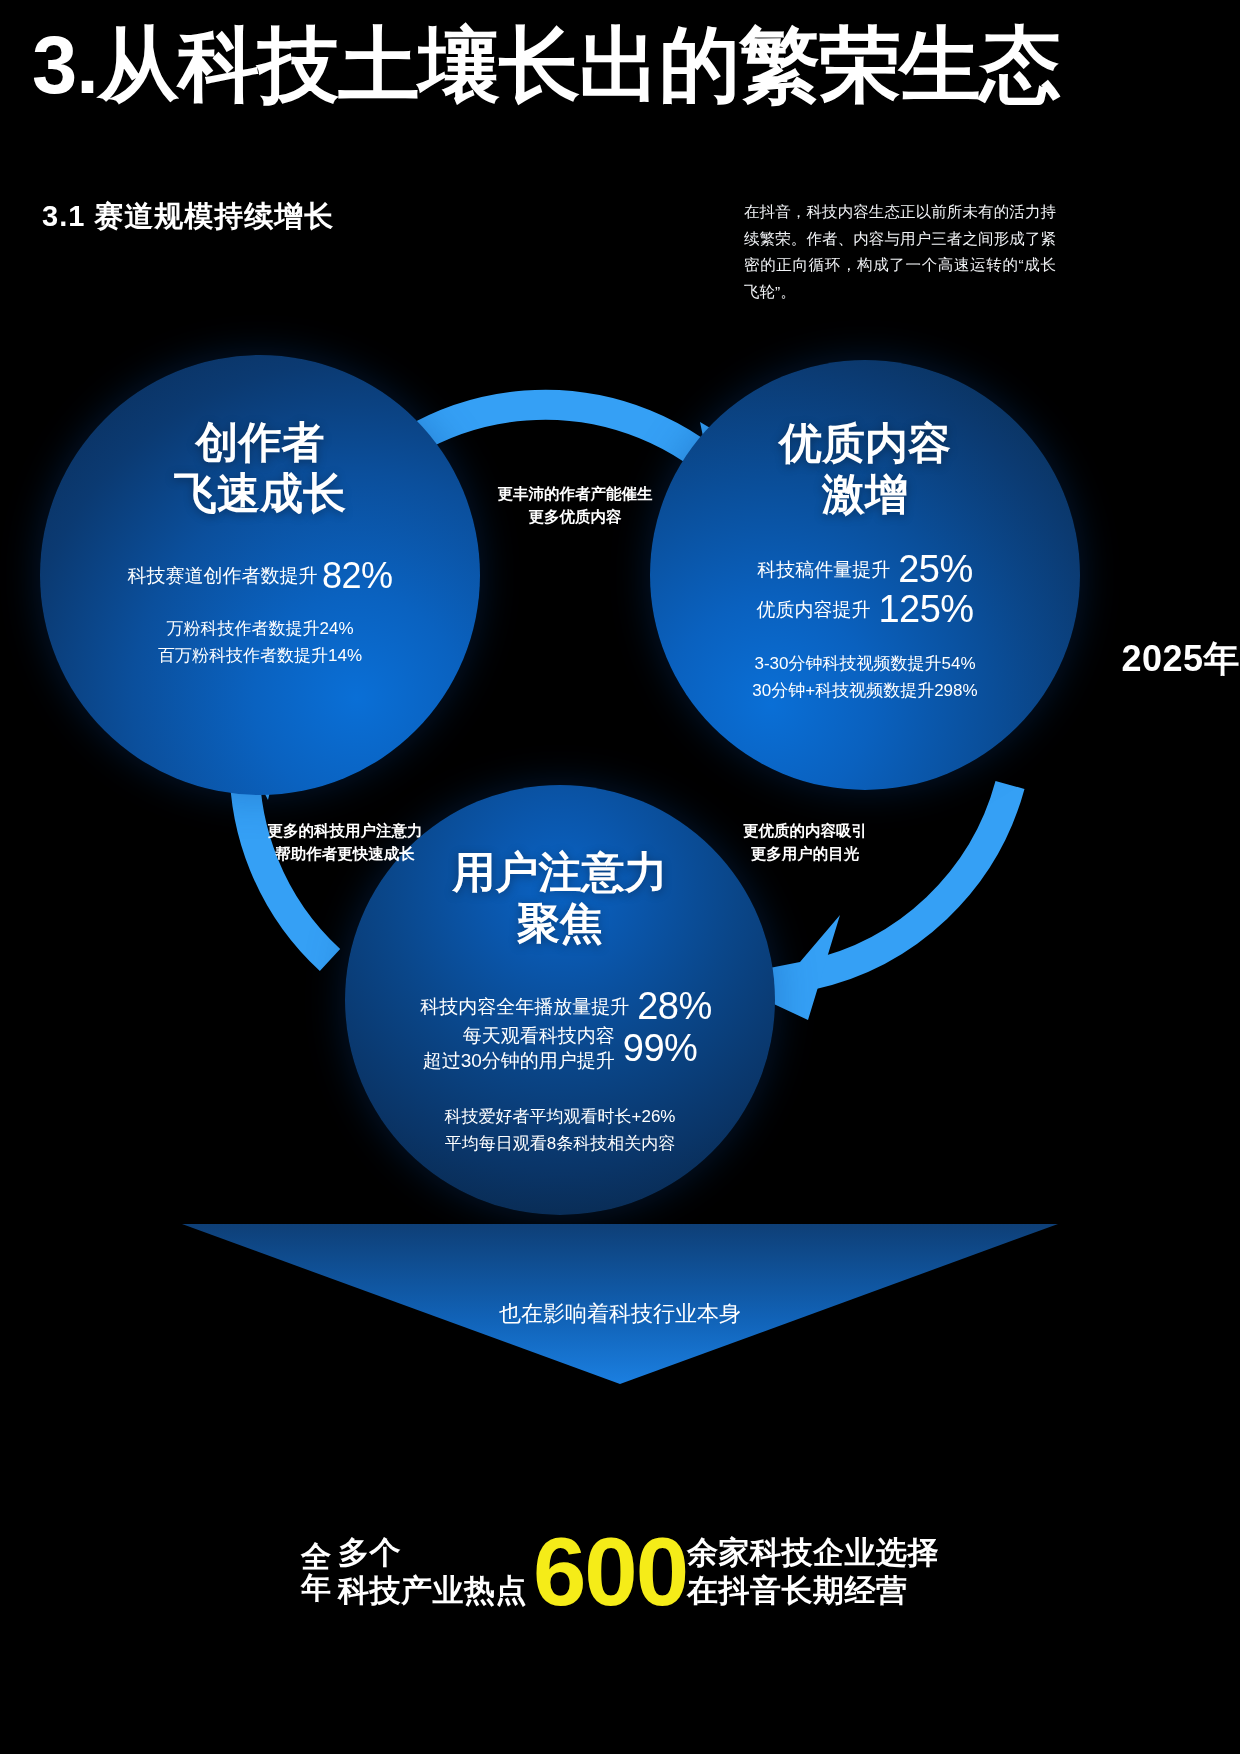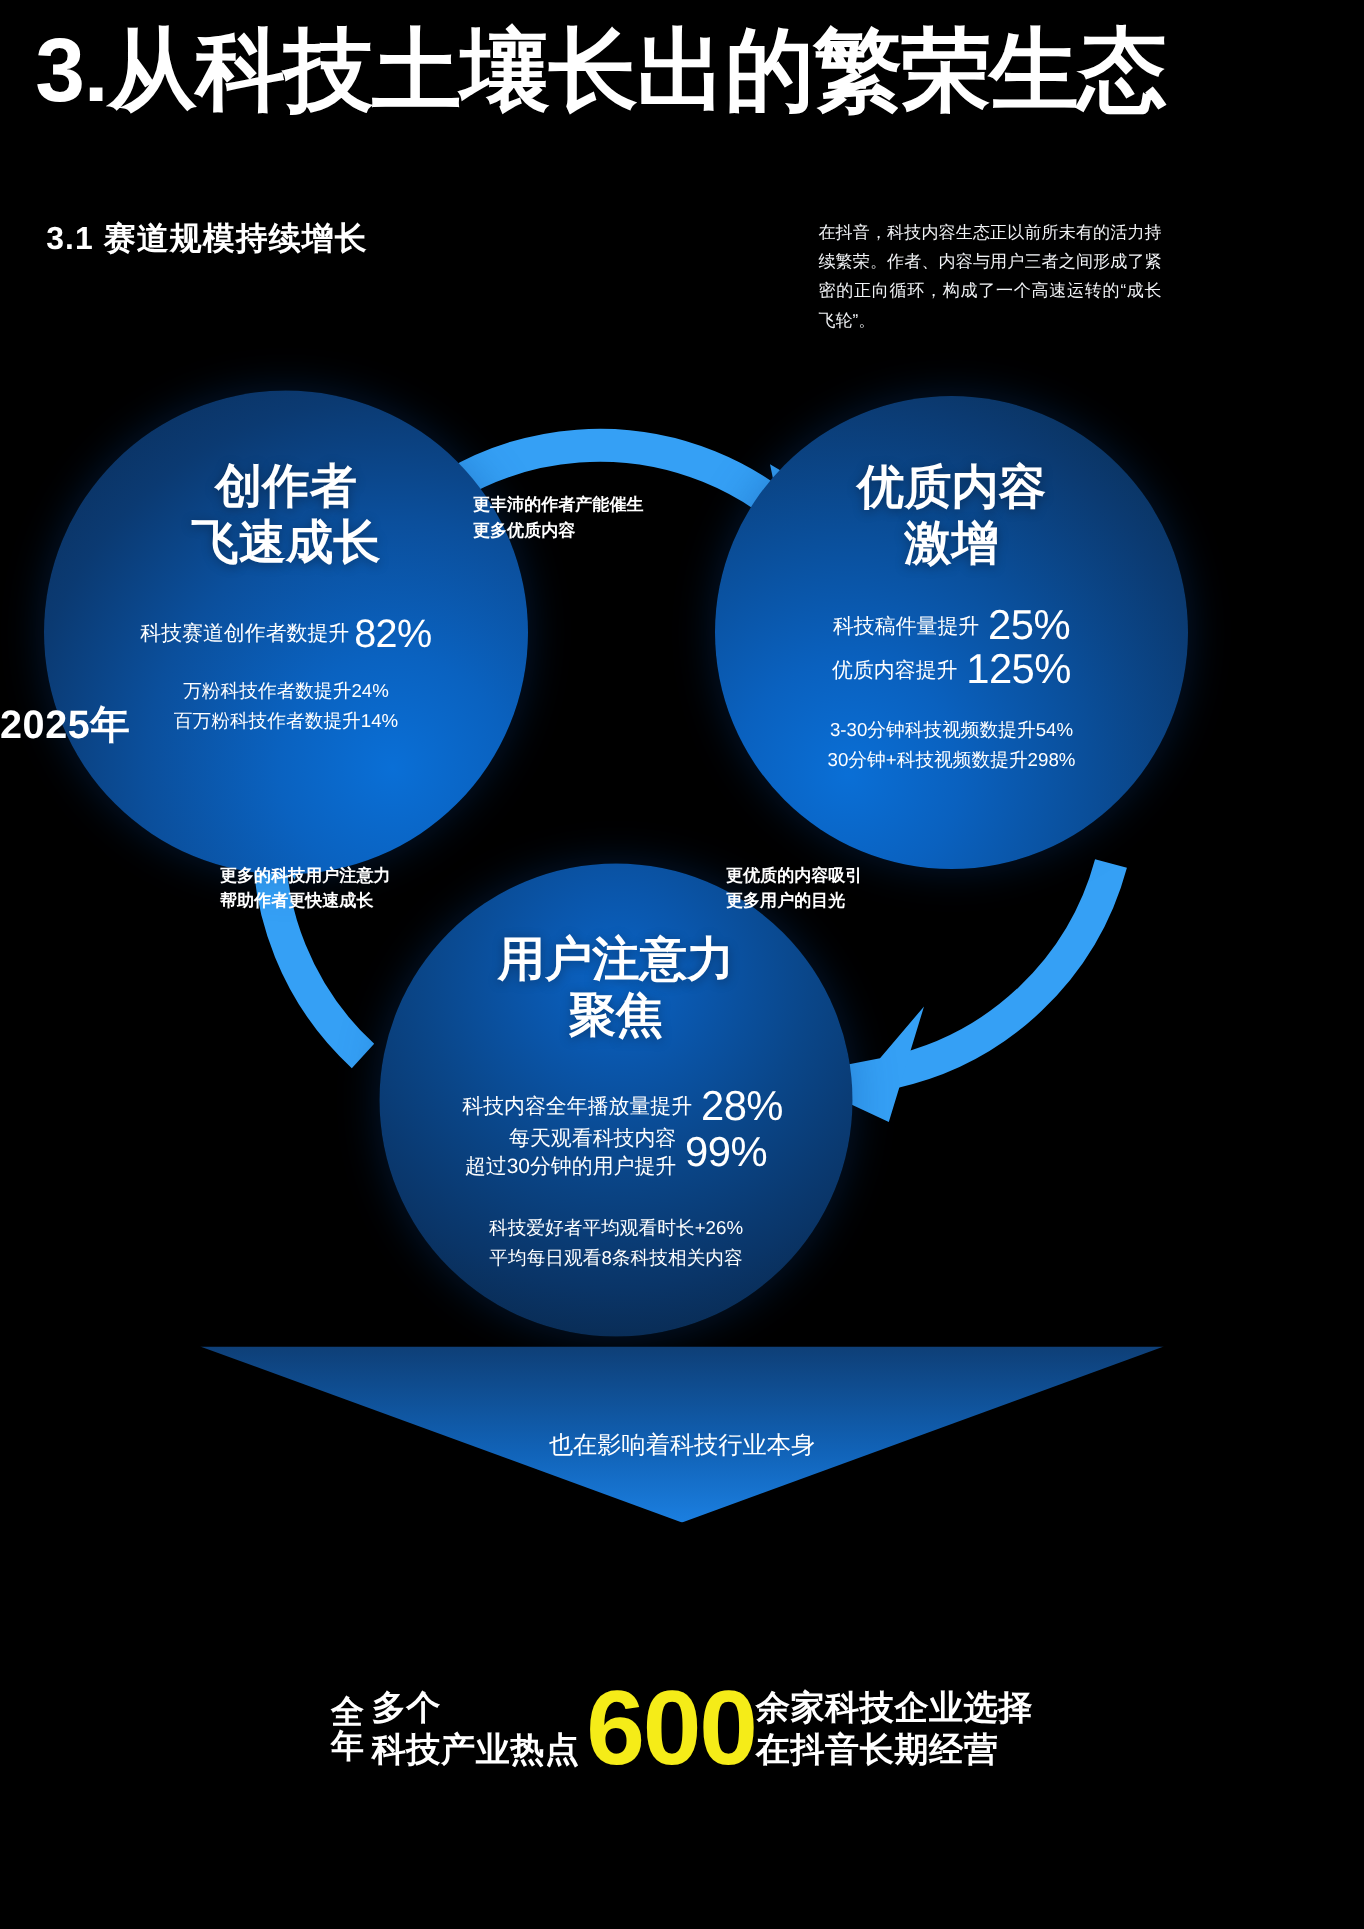--- a/index.html
+++ b/index.html
@@ -65,27 +65,28 @@
     position:absolute;left:0;right:0;
     display:flex;align-items:center;justify-content:center;gap:8px;
   }
   .stat-pair .lines{text-align:right;font-size:19px;line-height:1.32;font-weight:500;}
   .stat-pair .bignum{font-size:38px;font-weight:400;letter-spacing:-0.5px;}
 
   
   #arrow-layer{position:absolute;left:0;top:0;width:1240px;height:900px;}
 
   .arrow-label{
-    position:absolute;text-align:left;
+    position:absolute;text-align:center;
     font-size:15.5px;line-height:1.5;font-weight:700;color:#fff;
     white-space:nowrap;
+    margin-top:34px;
   }
 
   #center-year{
-    position:absolute;left:0;right:0;top:305px;text-align:left;
+    position:absolute;left:0;right:0;top:305px;text-align:right;
     font-size:36px;font-weight:700;color:#fff;letter-spacing:0.5px;
   }
 
   
   #down-banner{position:absolute;left:0;top:1224px;width:1240px;height:160px;}
   #banner-text{
     position:absolute;left:0;right:0;top:1256px;text-align:center;
     font-size:22px;line-height:1.75;font-weight:500;color:#fff;
   }
 

